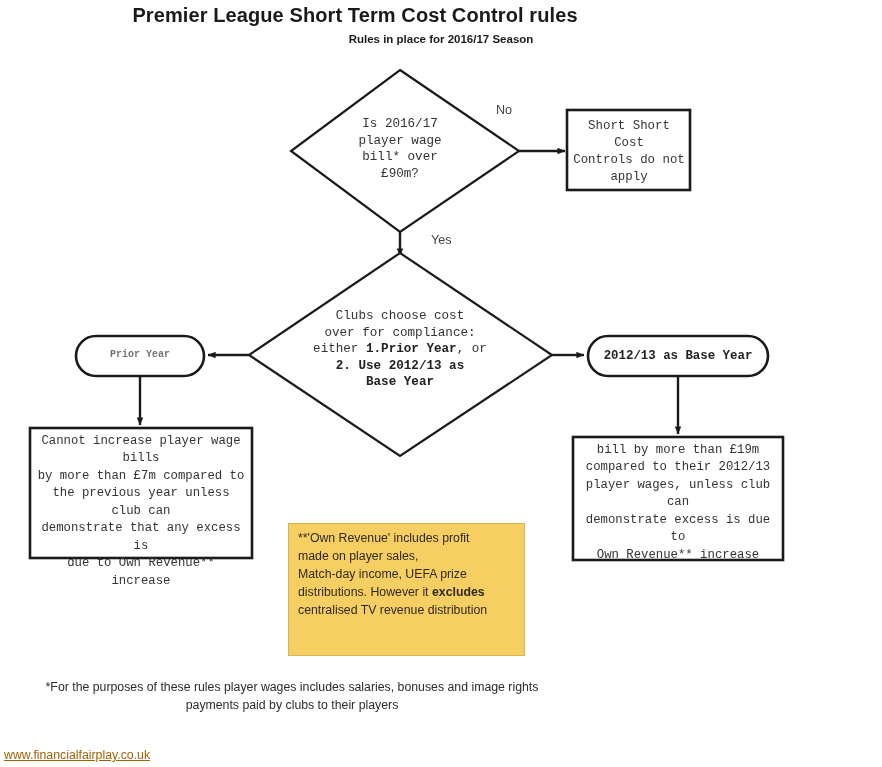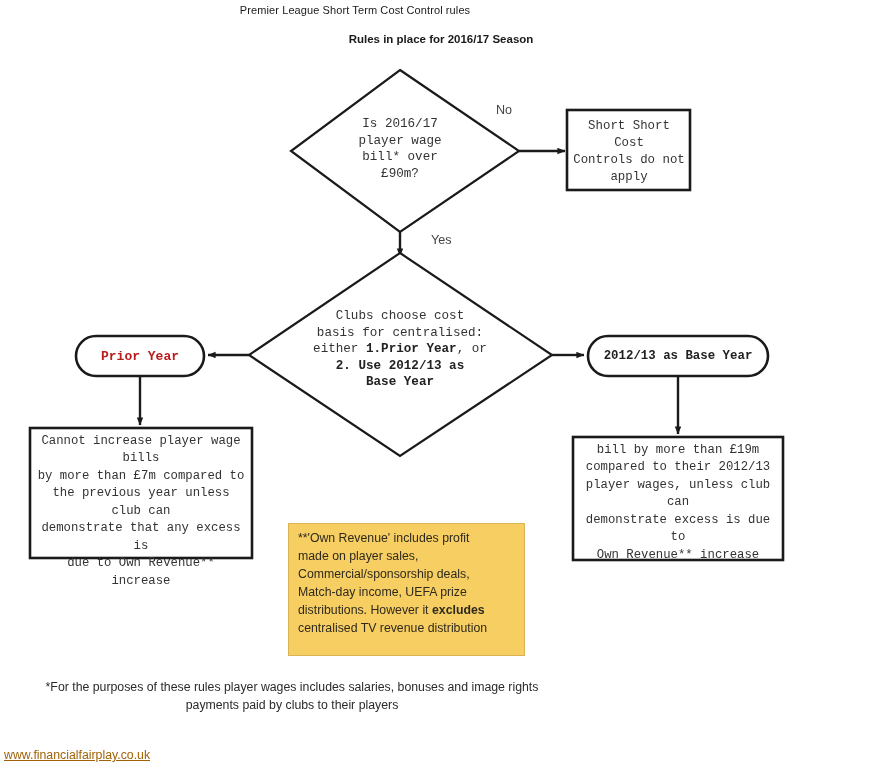--- a/index.html
+++ b/index.html
@@ -11,21 +11,21 @@
     position:relative;
     overflow:hidden;
   }
   .canvas{position:absolute;left:0;top:0;width:882px;height:767px;}
   .abs{position:absolute;}
 
   
   #title{
     left:0;top:4px;width:710px;
     text-align:center;
-    font-size:11px;font-weight:normal;
+    font-size:20px;font-weight:bold;
     letter-spacing:.1px;
     color:#1a1a1a;
   }
   #subtitle{
     left:0;top:33px;width:882px;
     text-align:center;
     font-size:11.5px;font-weight:bold;
     color:#1a1a1a;
   }
 
@@ -52,21 +52,21 @@
   #nocap{left:496px;top:103px;font-size:12.6px;color:#444;}
   #yescap{left:431px;top:233px;font-size:12.6px;color:#444;}
 
   #box-no-text{
     left:572px;top:118px;width:114px;
     font-size:12.4px;line-height:1.36;
   }
 
   #pill-left-text{
     left:80px;top:348px;width:120px;
-    font-size:13px;font-weight:bold;color:#b91c1c;
+    font-size:10px;font-weight:bold;color:#737373;
   }
   #pill-right-text{
     left:592px;top:348px;width:172px;
     font-size:12.4px;font-weight:bold;color:#222;
   }
 
   #box-left-text{
     left:36px;top:433px;width:210px;
     font-size:12.3px;line-height:1.42;
   }
@@ -157,21 +157,21 @@
   <div class="abs" id="yescap">Yes</div>
 
   <div class="abs nodetext" id="box-no-text">
     <div>Short Short Cost</div>
     <div>Controls do not</div>
     <div>apply</div>
   </div>
 
   <div class="abs nodetext" id="d2-text">
     <div>Clubs choose cost</div>
-    <div>basis for centralised:</div>
+    <div>over for compliance:</div>
     <div><span>either </span><b>1.Prior Year</b><span>, or</span></div>
     <div><b>2. Use 2012/13  as</b></div>
     <div><b>Base Year</b></div>
   </div>
 
   <div class="abs nodetext" id="pill-left-text">Prior Year</div>
   <div class="abs nodetext" id="pill-right-text">2012/13  as Base Year</div>
 
   <div class="abs nodetext" id="box-left-text">
     <div>Cannot increase player wage bills</div>
@@ -186,21 +186,20 @@
     <div>compared to their 2012/13</div>
     <div>player wages, unless club can</div>
     <div>demonstrate excess is due to</div>
     <div>Own Revenue** increase</div>
   </div>
 
   <div class="abs" id="note"></div>
   <div class="abs" id="note-text">
     <div>**'Own Revenue' includes profit</div>
     <div>made on player sales,</div>
-    <div>Commercial/sponsorship deals,</div>
     <div>Match-day income, UEFA prize</div>
     <div><span>distributions. However it </span><b>excludes</b></div>
     <div>centralised TV revenue distribution</div>
   </div>
 
   <div class="abs" id="footnote">
     <div>*For the purposes of these rules player wages includes salaries, bonuses and image rights</div>
     <div>payments paid by clubs to their players</div>
   </div>
 

